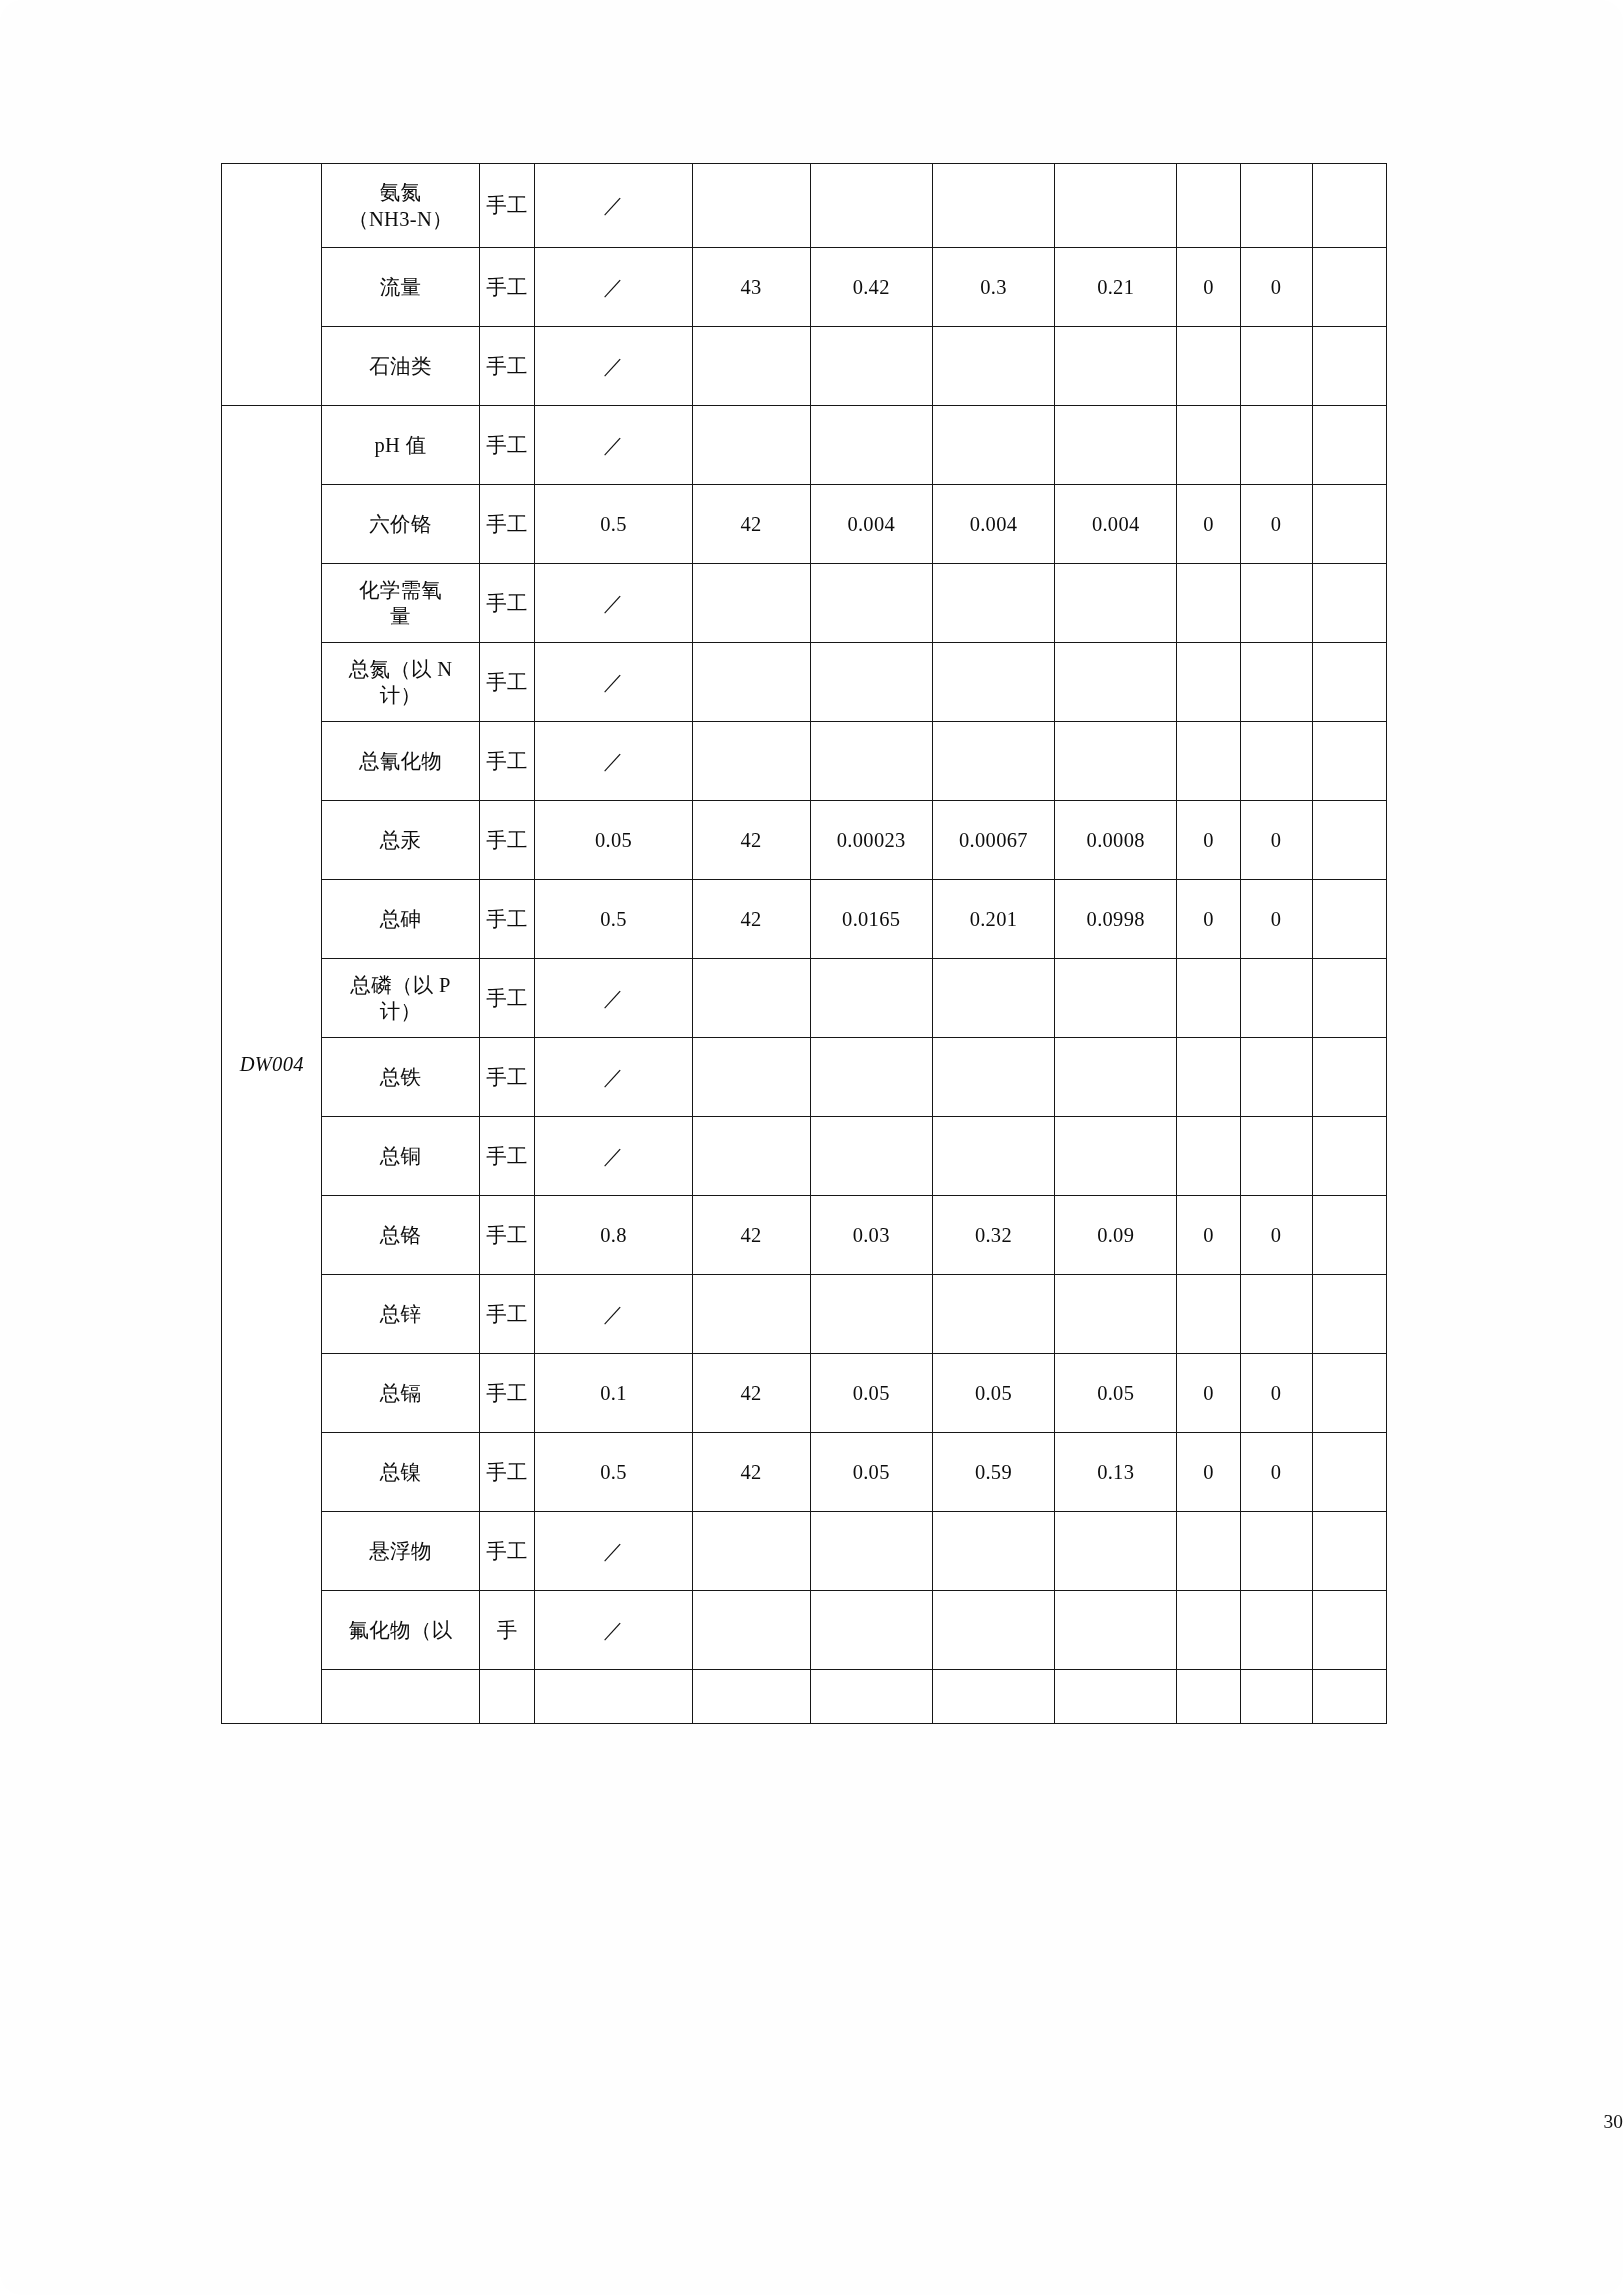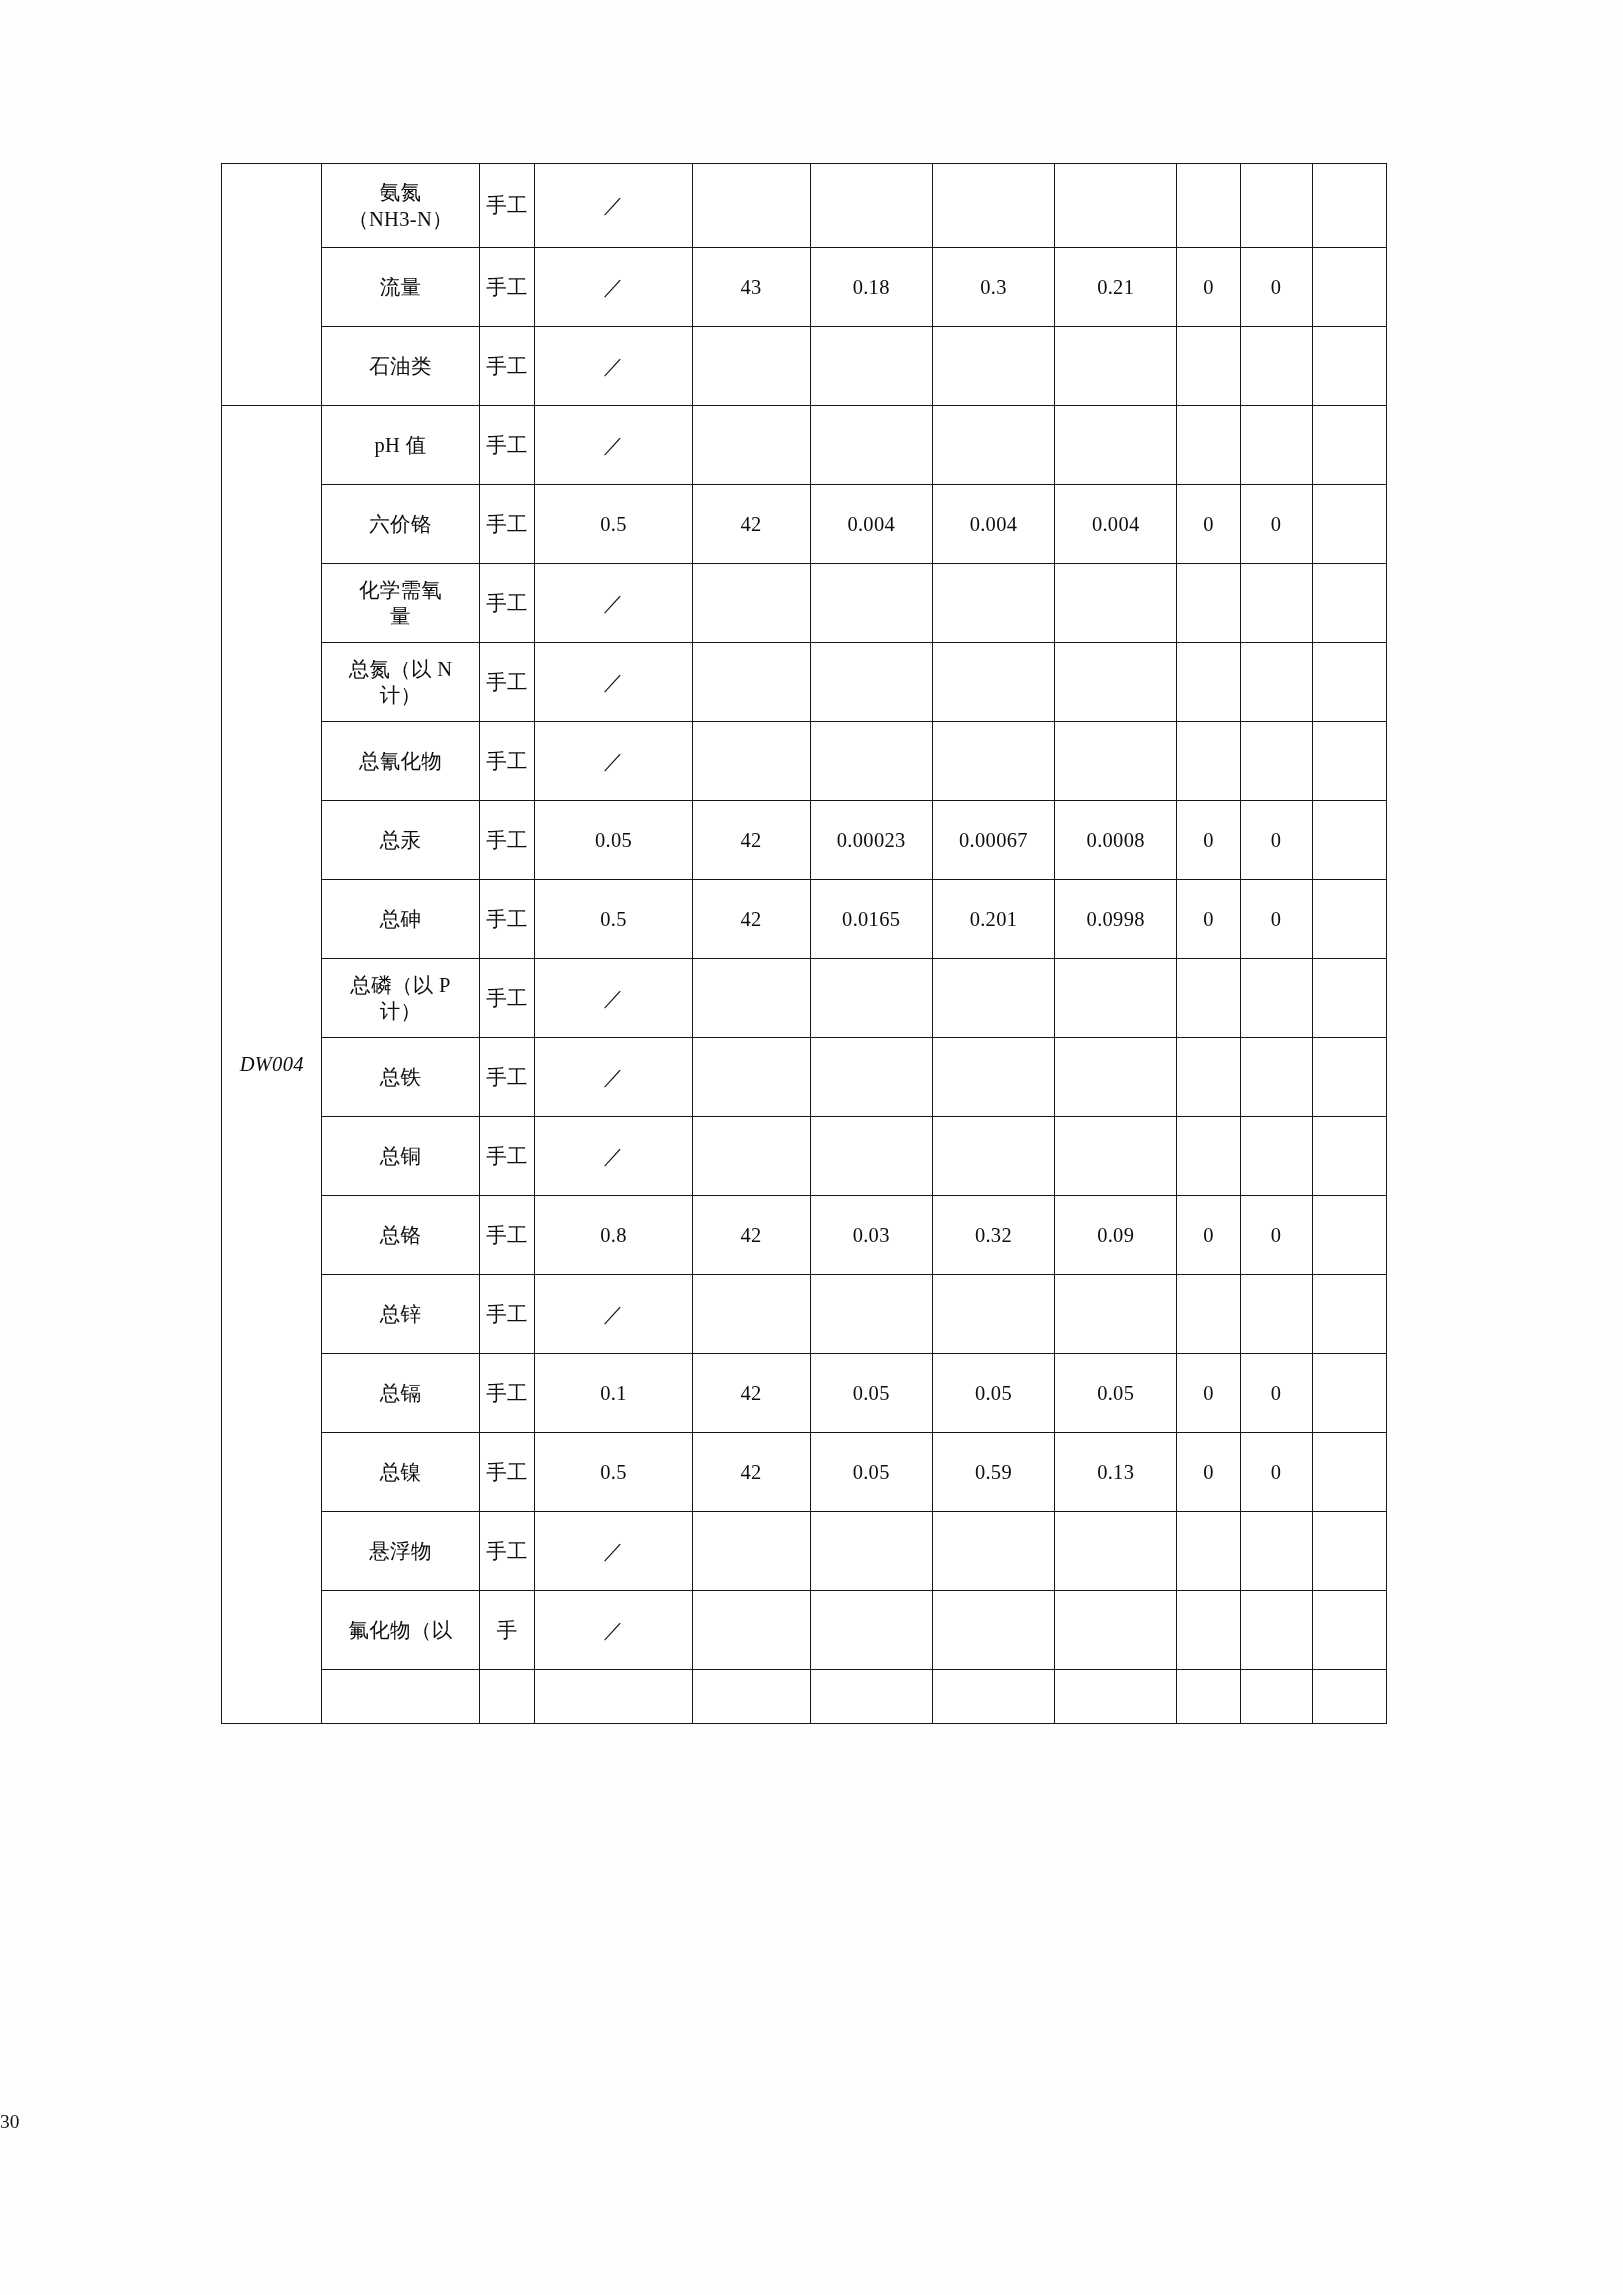--- a/index.html
+++ b/index.html
@@ -103,21 +103,21 @@
   tr.r-tall  td { height: 83px; }
   tr.r-std   td { height: 78px; }
   tr.r-short td { height: 53px; }
 
   
   #page-number {
     position: absolute;
     left: 0;
     top: 2111px;
     width: 1623px;
-    text-align: left;
+    text-align: right;
     font-size: 19.4px;
     color: #121212;
     font-family: "Liberation Serif", "DejaVu Serif", serif;
   }
 </style>
 </head>
 <body>
 
 <div id="page-sheet">
 
@@ -155,21 +155,21 @@
           <td class="blank-cell"></td>
         </tr>
 
         <tr class="r-std">
           <td class="item-cell">
             <div>流量</div>
           </td>
           <td class="method-cell">手工</td>
           <td class="slash-cell">／</td>
           <td class="num-cell">43</td>
-          <td class="num-cell">0.18</td>
+          <td class="num-cell">0.42</td>
           <td class="num-cell">0.3</td>
           <td class="num-cell">0.21</td>
           <td class="num-cell">0</td>
           <td class="num-cell">0</td>
           <td class="blank-cell"></td>
         </tr>
 
         <tr class="r-std">
           <td class="item-cell">
             <div>石油类</div>

